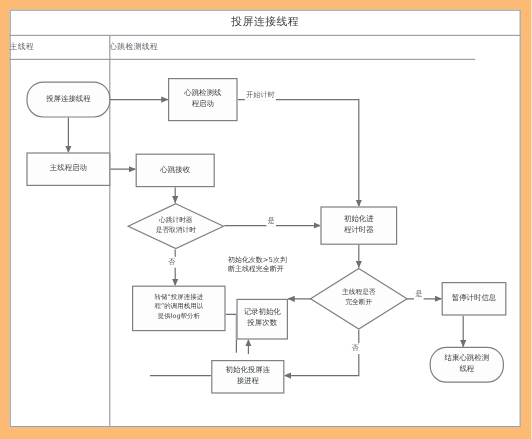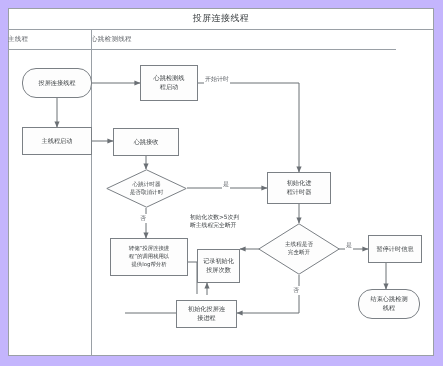--- a/index.html
+++ b/index.html
@@ -7,21 +7,21 @@
     padding: 0;
     background: #ffffff;
   }
   body {
     font-family: "DejaVu Sans", "Liberation Sans", sans-serif;
   }
   #canvas {
     position: relative;
     width: 443px;
     height: 366px;
-    background: #c4b5fd;
+    background: #fdba74;
     overflow: hidden;
   }
   
   .frame {
     position: absolute;
     left: 8px;
     top: 8px;
     width: 426px;
     height: 348px;
     border: 1px solid #9aa0a6;

